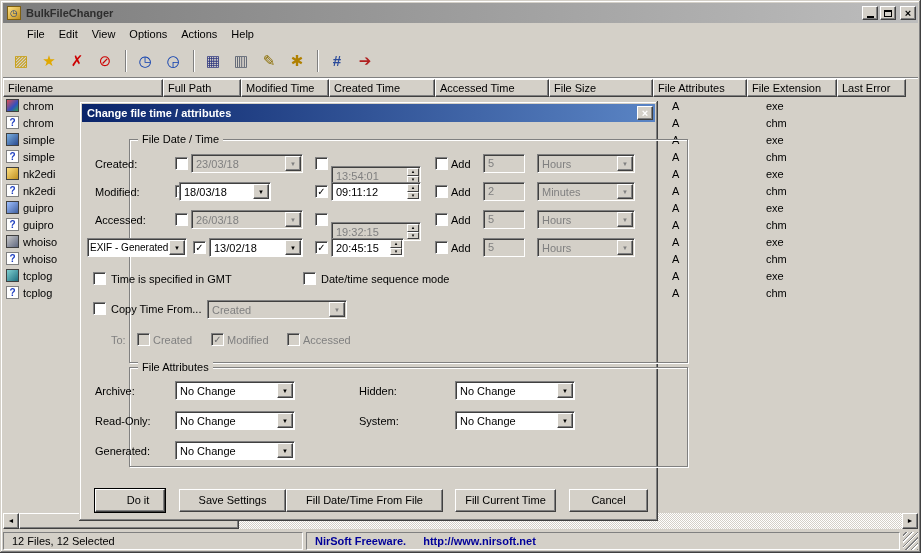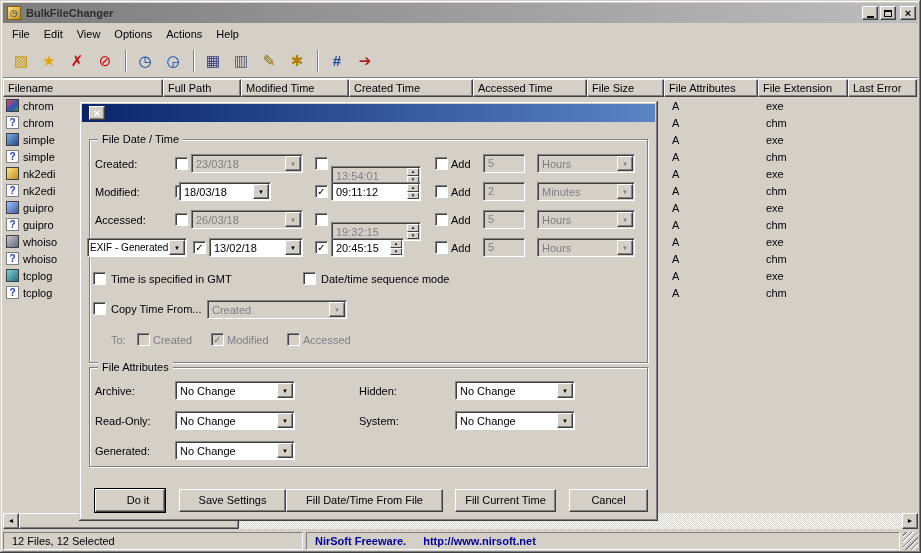--- a/index.html
+++ b/index.html
@@ -18,39 +18,39 @@
   .titlebar .title { color:#2e2e2e; font-weight:bold; flex:1; margin-left:5px; white-space:nowrap; }
   .win-btn { width:16px; height:14px; background:#d4d0c8; border:1px solid; border-color:#fff #404040 #404040 #fff;
              box-shadow: inset -1px -1px 0 #808080; display:flex; align-items:center; justify-content:center;
              margin-left:2px; font-weight:bold; flex:0 0 auto; }
   .min-glyph { width:7px; height:2px; background:#000; margin-top:7px; }
   .max-glyph { width:8px; height:7px; border:1px solid #000; border-top-width:2px; }
   .x-glyph { font-size:11px; line-height:1; }
   .gap-before-close { margin-left:4px; }
 
   
-  .menubar { position:absolute; left:3px; top:24px; right:3px; height:20px; display:flex; align-items:center; padding-left:2px; }
+  .menubar { position:absolute; left:3px; top:24px; right:3px; height:20px; display:flex; align-items:center; padding-left:17px; }
   .menu-item { padding:2px 7px; white-space:nowrap; }
 
   
   .toolbar { position:absolute; left:3px; top:44px; right:3px; height:34px; display:flex; align-items:center;
              padding-left:5px; border-bottom:1px solid #808080; box-shadow:0 1px 0 #fff; }
   .tb-btn { width:26px; height:26px; display:flex; align-items:center; justify-content:center; margin-right:2px; }
   .tb-icon { font-size:15px; line-height:1; }
   .tb-sep { width:2px; height:22px; border-left:1px solid #808080; border-right:1px solid #fff; margin:0 5px; }
   .tc0{color:#c79a00}.tc1{color:#e0a800}.tc2{color:#cc0000;font-weight:bold}.tc3{color:#cc0000}
   .tc4{color:#1040b0}.tc5{color:#1040b0}.tc6{color:#303880}.tc7{color:#50586a}
   .tc8{color:#8a6d00}.tc9{color:#b08000}.tc10{color:#2a4a9a;font-weight:bold}.tc11{color:#b02020;font-weight:bold}
 
   
   .header-row { position:absolute; left:3px; top:79px; width:915px; height:18px; display:flex; }
   .hdr { height:18px; background:#d4d0c8; border:1px solid; border-color:#fff #404040 #404040 #fff;
          box-shadow: inset -1px -1px 0 #808080; padding:2px 4px; white-space:nowrap; overflow:hidden; }
-  .w0{width:160px}.w1{width:78px}.w2{width:108px}.w3{width:124px}.w4{width:114px}
-  .w5{width:77px}.w6{width:94px}.w7{width:90px}.w8{width:69px}
+  .w0{width:160px}.w1{width:78px}.w2{width:88px}.w3{width:106px}.w4{width:114px}
+  .w5{width:104px}.w6{width:94px}.w7{width:90px}.w8{width:69px}
 
   
   .listview { position:absolute; left:3px; top:97px; width:915px; height:416px; background:#d4d0c8; overflow:hidden; }
   .lv-row { display:flex; height:17px; align-items:center; }
   .cell-name { width:160px; display:flex; align-items:center; gap:4px; padding-left:3px; overflow:hidden; }
   .cell-gap { width:502px; }
   .cell-attr { width:94px; padding-left:7px; }
   .cell-ext { width:90px; padding-left:7px; }
   .icon-exe { width:13px; height:13px; border:1px solid #404040; background:linear-gradient(135deg,#7ab0e0,#2a4a90); flex:0 0 auto; }
   .lv-row:nth-child(1) .icon-exe { background:linear-gradient(135deg,#e05050,#3050c0 60%,#30a050); }
@@ -82,21 +82,21 @@
              background:repeating-linear-gradient(135deg,transparent 0 2px,#808080 2px 3px,#fff 3px 4px); }
 
   
   .dialog { position:absolute; left:79px; top:101px; width:579px; height:420px; background:#d4d0c8; z-index:10;
             box-shadow: inset -1px -1px 0 #404040, inset 1px 1px 0 #d4d0c8, inset -2px -2px 0 #808080, inset 2px 2px 0 #fff; }
   .dlg-title { position:absolute; left:3px; top:3px; right:3px; height:18px;
                background:linear-gradient(to right,#0a246a,#5a84c4); color:#fff; font-weight:bold;
                display:flex; align-items:center; padding:0 2px 0 5px; }
   .dlg-title .t { flex:1; white-space:nowrap; }
 
-  .group { position:absolute; border:1px solid #808080; box-shadow: inset 1px 1px 0 #fff, 1px 1px 0 #fff; }
+  .group { position:absolute; border:1px solid #808080; box-shadow: inset 1px 1px 0 #fff, 1px 1px 0 #fff; margin-left: 40px; }
   .legend { position:absolute; top:-7px; left:8px; background:#d4d0c8; padding:0 4px; white-space:nowrap; }
 
   .dlg-label { position:absolute; white-space:nowrap; }
   .checkbox { position:absolute; width:13px; height:13px; background:#fff; border:1px solid;
               border-color:#808080 #fff #fff #808080; box-shadow: inset 1px 1px 0 #404040;
               font-size:10px; line-height:11px; text-align:center; font-weight:bold; color:#000; }
   .checkbox.dis { background:#d4d0c8; color:#707070; }
 
   .combo { position:absolute; height:19px; background:#fff; border:1px solid;
            border-color:#808080 #fff #fff #808080; box-shadow: inset 1px 1px 0 #404040;
@@ -329,20 +329,21 @@
     <div class="sb-panel sb-1">12 Files, 12 Selected</div>
     <div class="sb-panel sb-2">
       <span>NirSoft Freeware.</span>
       <span class="url">http://www.nirsoft.net</span>
     </div>
     <div class="sb-panel sb-grip"></div>
   </div>
 
   <div class="dialog">
     <div class="dlg-title">
+      <span class="t">Change file time / attributes</span>
       <div class="win-btn">
           <span class="x-glyph">×</span>
         </div>
     </div>
 
     <div class="group" style="left:10px;top:38px;width:559px;height:224px">
       <span class="legend">File Date / Time</span>
     </div>
 
     <div class="dlg-label" style="left:16px;top:57px">Created:</div>

